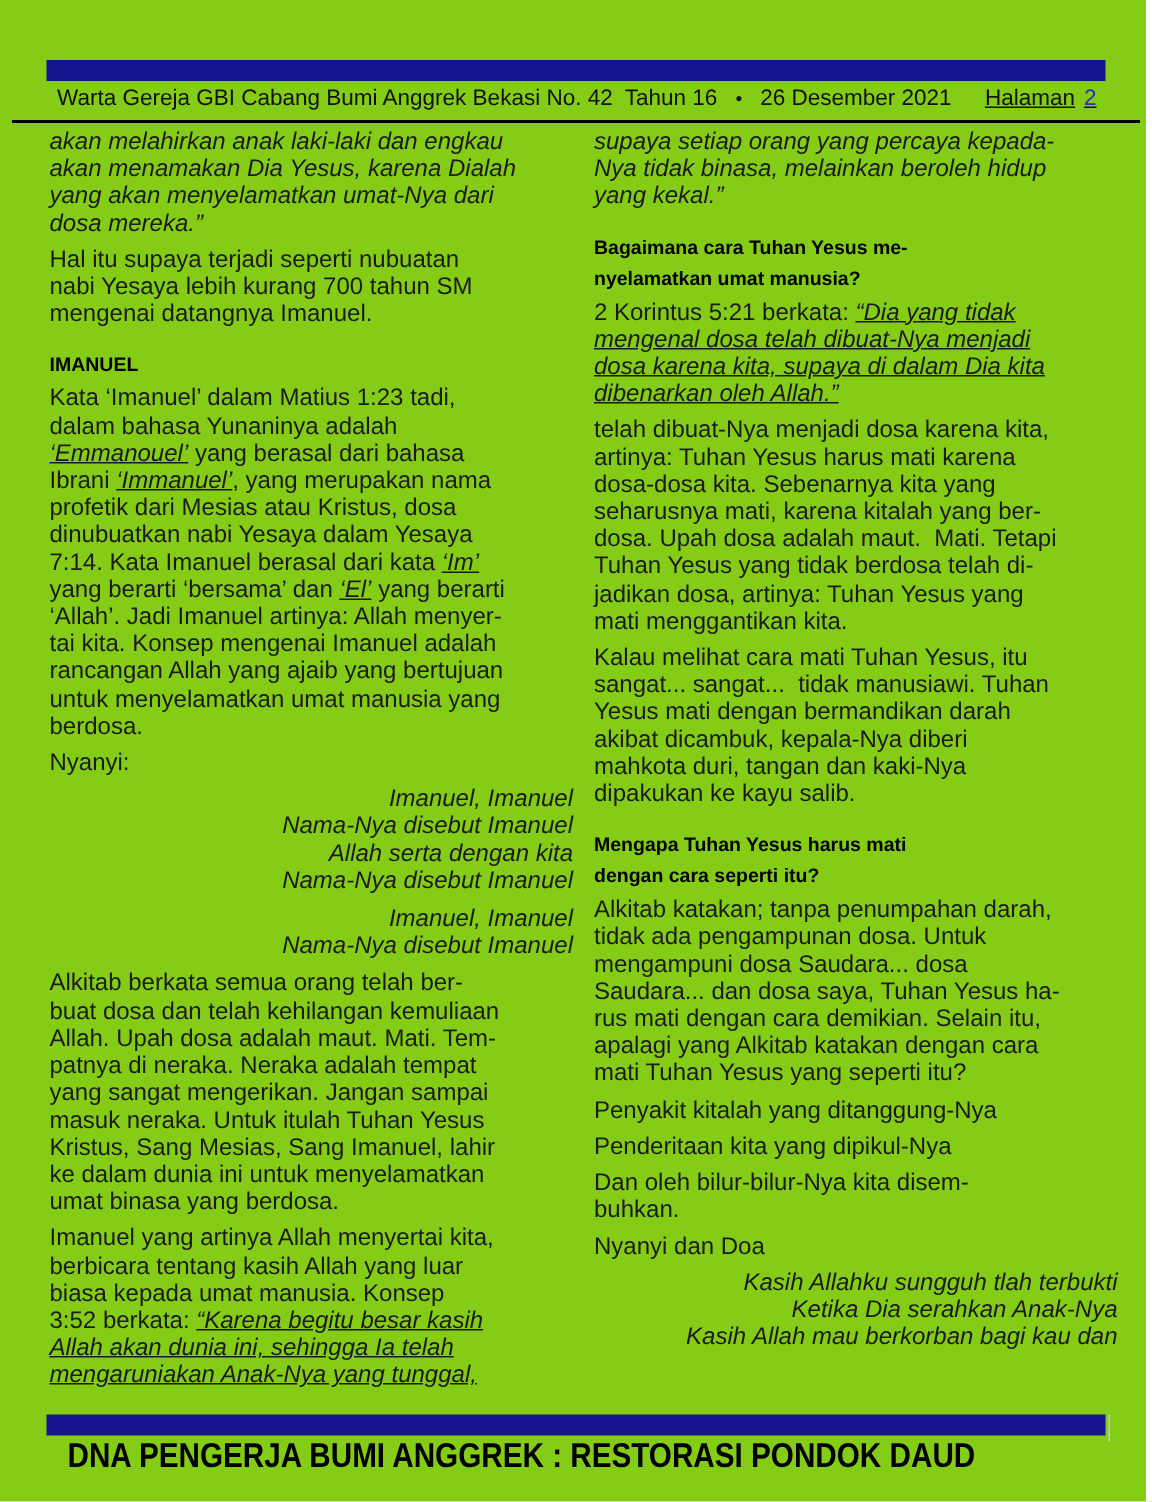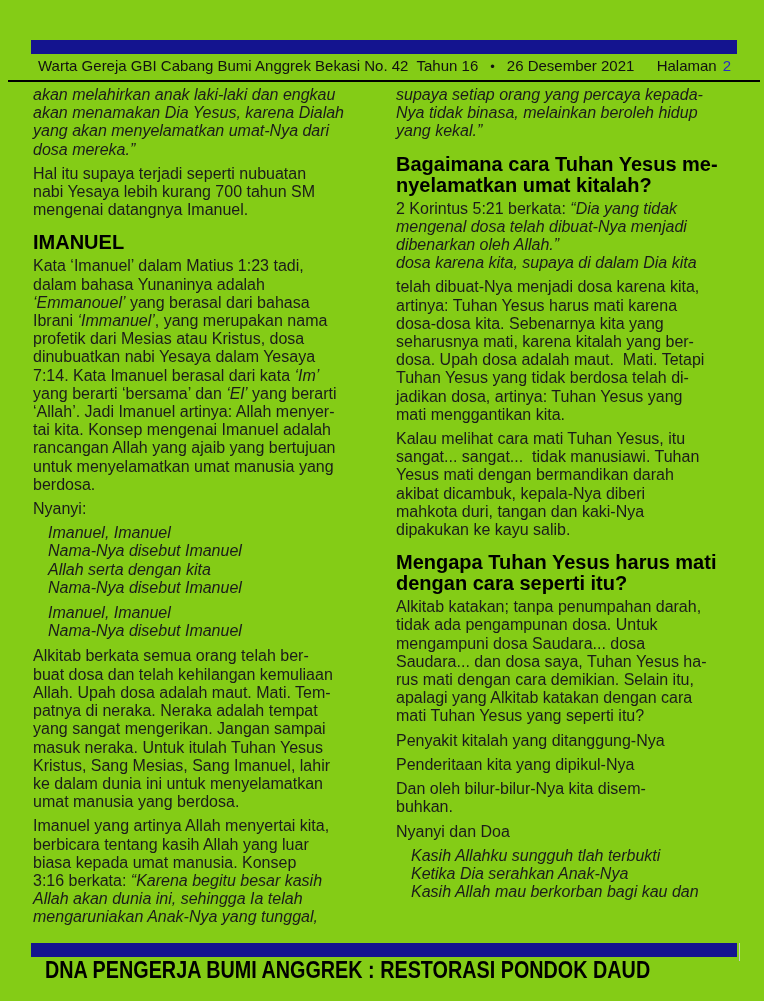--- a/index.html
+++ b/index.html
@@ -5,33 +5,33 @@
   html,body{margin:0;padding:0;background:#fff;}
   .page{
     position:relative;width:764px;height:1001px;background:#84cc16;overflow:hidden;
     font-family:"Liberation Sans",sans-serif;color:#1b1b1b;
   }
   
   .top-bar{position:absolute;left:31px;top:40px;width:706px;height:14px;background:var(--accent,#14148F);}
   .header-line{position:absolute;left:38px;right:33px;top:57px;display:flex;align-items:baseline;font-size:15px;color:#111;}
   .header-line span{white-space:pre;}
   .header-bullet{margin:0 12px;font-size:13px;}
-  .header-right{margin-left:auto;}
+  .header-right{margin-left:auto;text-decoration:underline;}
   .page-number{color:var(--pagenum,#2A2AC8);margin-left:6px;}
   .header-rule{position:absolute;left:8px;right:4px;top:80px;height:2px;background:#000;}
   
   .columns{position:absolute;left:33px;top:86px;width:712px;display:flex;gap:14px;}
   .col{width:349px;font-size:16px;line-height:18.2px;}
   .block{margin:0 0 6px;}
-  .t-h{font-weight:bold;font-size:20px;line-height:21px;margin:13px 0 4px;color:#000;}
-  .t-s{font-style:italic;margin:0 15px 7px;}
+  .t-h{font-weight:bold;font-size:13px;line-height:21px;margin:13px 0 4px;color:#000;}
+  .t-s{font-style:italic;margin:0 0 7px;text-align:right;}
   .block.ital{font-style:italic;}
   .tline{white-space:pre;}
   .tline .b{font-weight:normal;}
-  .tline .i{font-style:italic;}
+  .tline .i{font-style:italic;text-decoration:underline;}
   
   .bottom-bar{position:absolute;left:31px;top:943px;width:706px;height:14px;background:var(--accent,#14148F);}
   .footer-tail{position:absolute;left:739px;top:943px;width:1px;height:18px;background:#c9c9c9;}
   .footer-title{
     position:absolute;left:45px;top:957px;font-size:23px;font-weight:bold;color:#000;
     transform:scaleX(0.86);transform-origin:0 50%;white-space:pre;
   }
 </style>
 </head>
 <body>
@@ -95,46 +95,46 @@
         </div>
         <div class="block t-p">
           <div class="tline">Alkitab berkata semua orang telah ber-</div>
           <div class="tline">buat dosa dan telah kehilangan kemuliaan</div>
           <div class="tline">Allah. Upah dosa adalah maut. Mati. Tem-</div>
           <div class="tline">patnya di neraka. Neraka adalah tempat</div>
           <div class="tline">yang sangat mengerikan. Jangan sampai</div>
           <div class="tline">masuk neraka. Untuk itulah Tuhan Yesus</div>
           <div class="tline">Kristus, Sang Mesias, Sang Imanuel, lahir</div>
           <div class="tline">ke dalam dunia ini untuk menyelamatkan</div>
-          <div class="tline">umat manusia yang berdosa.</div>
+          <div class="tline">umat binasa yang berdosa.</div>
         </div>
         <div class="block t-p">
           <div class="tline">Imanuel yang artinya Allah menyertai kita,</div>
           <div class="tline">berbicara tentang kasih Allah yang luar</div>
           <div class="tline">biasa kepada umat manusia. <span class="b">Konsep</span></div>
-          <div class="tline"><span class="b">3:16</span> berkata: <span class="i">“Karena begitu besar kasih</span></div>
+          <div class="tline"><span class="b">3:52</span> berkata: <span class="i">“Karena begitu besar kasih</span></div>
           <div class="tline"><span class="i">Allah akan dunia ini, sehingga Ia telah</span></div>
           <div class="tline"><span class="i">mengaruniakan Anak-Nya yang tunggal,</span></div>
         </div>
       </div>
     <div class="col">
         <div class="block t-p ital">
           <div class="tline">supaya setiap orang yang percaya kepada-</div>
           <div class="tline">Nya tidak binasa, melainkan beroleh hidup</div>
           <div class="tline">yang kekal.”</div>
         </div>
         <div class="block t-h">
           <div class="tline">Bagaimana cara Tuhan Yesus me-</div>
-          <div class="tline">nyelamatkan umat kitalah?</div>
+          <div class="tline">nyelamatkan umat manusia?</div>
         </div>
         <div class="block t-p">
           <div class="tline"><span class="b">2 Korintus 5:21</span> berkata: <span class="i">“Dia yang tidak</span></div>
           <div class="tline"><span class="i">mengenal dosa telah dibuat-Nya menjadi</span></div>
+          <div class="tline"><span class="i">dosa karena kita, supaya di dalam Dia kita</span></div>
           <div class="tline"><span class="i">dibenarkan oleh Allah.”</span></div>
-          <div class="tline"><span class="i">dosa karena kita, supaya di dalam Dia kita</span></div>
         </div>
         <div class="block t-p">
           <div class="tline">telah dibuat-Nya menjadi dosa karena kita,</div>
           <div class="tline">artinya: Tuhan Yesus harus mati karena</div>
           <div class="tline">dosa-dosa kita. Sebenarnya kita yang</div>
           <div class="tline">seharusnya mati, karena kitalah yang ber-</div>
           <div class="tline">dosa. Upah dosa adalah maut.  Mati. Tetapi</div>
           <div class="tline">Tuhan Yesus yang tidak berdosa telah di-</div>
           <div class="tline">jadikan dosa, artinya: Tuhan Yesus yang</div>
           <div class="tline">mati menggantikan kita.</div>

